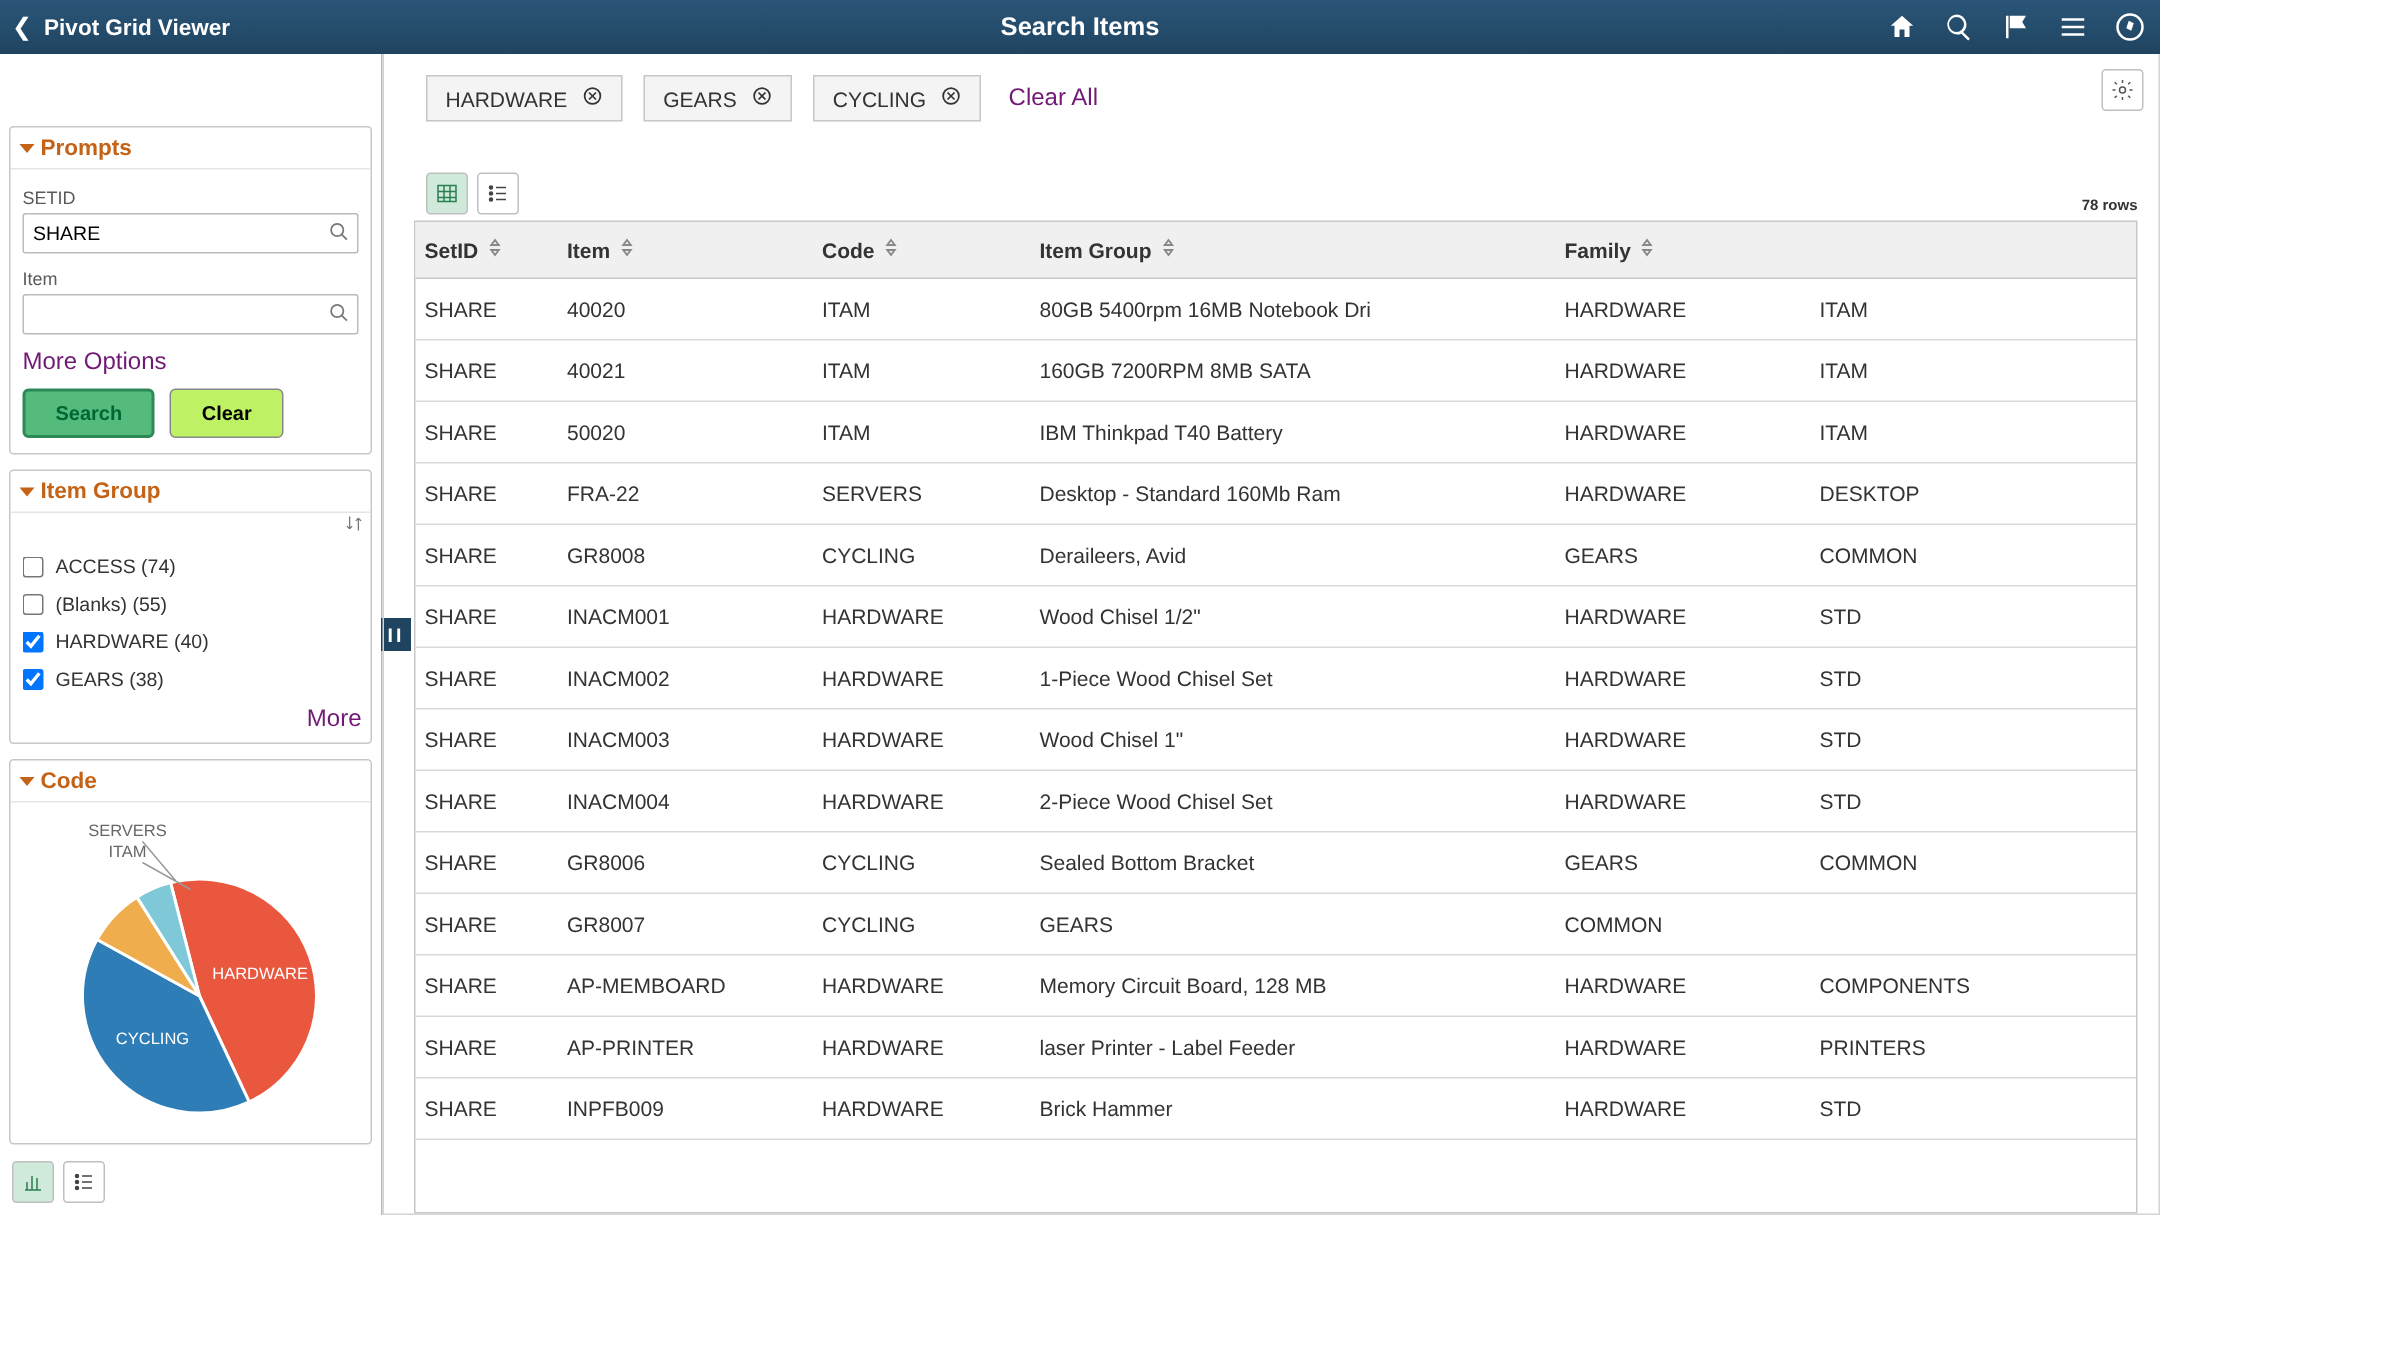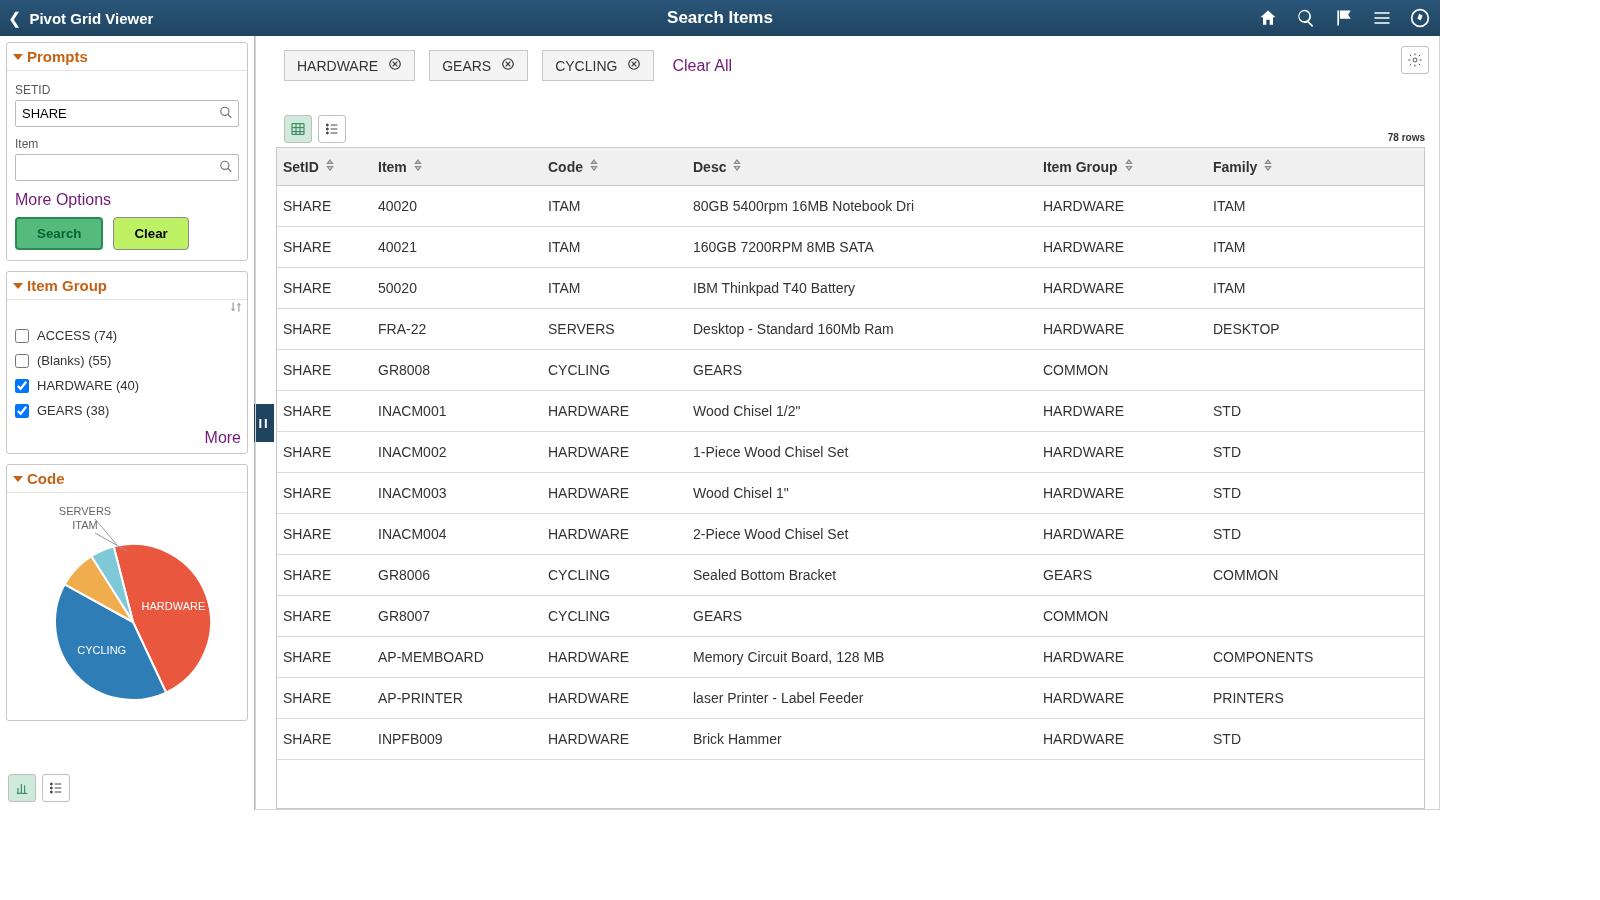--- a/index.html
+++ b/index.html
@@ -22,27 +22,27 @@
   .hicon svg { width: 20px; height: 20px; fill: #fff; display:block; }
   .hicon.compass svg circle { fill:none; stroke:#fff; stroke-width:2; }
   .hicon.compass svg path { fill:#fff; }
 
   
   .app { display: flex; height: calc(810px - 36px); }
 
   
   .left-wrap { width: 255px; position: relative; border-right: 1px solid #b7b7b7; background:#fff; }
   .left-scroll {
-    height: 100%; overflow-y: scroll; padding: 6px 6px 0 6px;
+    height: 100%; overflow-y: scroll; padding: 6px 6px 0 6px; margin-top: 42px;
   }
 
   
   .collapse-handle {
     position: absolute; top: 50%; transform: translateY(-50%);
-    right: -20px; width: 20px; height: 38px; background:#1f4460;
+    right: -20px; width: 20px; height: 22px; background:#1f4460;
     color:#fff; display:flex; align-items:center; justify-content:center;
     cursor:pointer; font-weight:bold; letter-spacing:2px;
   }
 
   
   .card {
     border:1px solid #c7c7c7; border-radius:3px; margin-bottom:10px; background:#fff;
   }
   .card-header {
     display:flex; align-items:center; gap:4px; padding:5px 6px;
@@ -359,26 +359,20 @@
                 <path d="M6 2l3 4H3zM6 14l3-4H3z"></path>
               </svg></span>
           </div>
           <div class="th">
             <span>Code</span>
             <span class="sort-ind"><svg viewBox="0 0 12 16">
                 <path d="M6 2l3 4H3zM6 14l3-4H3z"></path>
               </svg></span>
           </div>
           <div class="th">
-            <span>Desc</span>
-            <span class="sort-ind"><svg viewBox="0 0 12 16">
-                <path d="M6 2l3 4H3zM6 14l3-4H3z"></path>
-              </svg></span>
-          </div>
-          <div class="th">
             <span>Item Group</span>
             <span class="sort-ind"><svg viewBox="0 0 12 16">
                 <path d="M6 2l3 4H3zM6 14l3-4H3z"></path>
               </svg></span>
           </div>
           <div class="th">
             <span>Family</span>
             <span class="sort-ind"><svg viewBox="0 0 12 16">
                 <path d="M6 2l3 4H3zM6 14l3-4H3z"></path>
               </svg></span>
@@ -414,20 +408,21 @@
             <div class="td">FRA-22</div>
             <div class="td">SERVERS</div>
             <div class="td">Desktop - Standard 160Mb Ram</div>
             <div class="td">HARDWARE</div>
             <div class="td">DESKTOP</div>
           </div>
           <div class="tr">
             <div class="td">SHARE</div>
             <div class="td">GR8008</div>
             <div class="td">CYCLING</div>
+            <div class="td">Deraileers, Avid</div>
             <div class="td">GEARS</div>
             <div class="td">COMMON</div>
           </div>
           <div class="tr">
             <div class="td">SHARE</div>
             <div class="td">INACM001</div>
             <div class="td">HARDWARE</div>
             <div class="td">Wood Chisel 1/2"</div>
             <div class="td">HARDWARE</div>
             <div class="td">STD</div>

